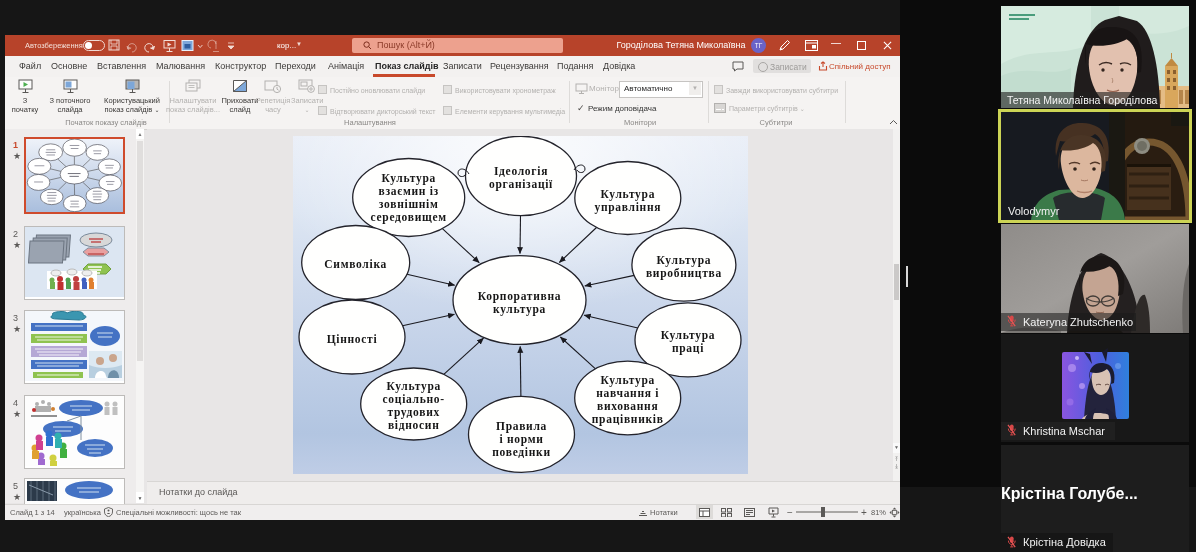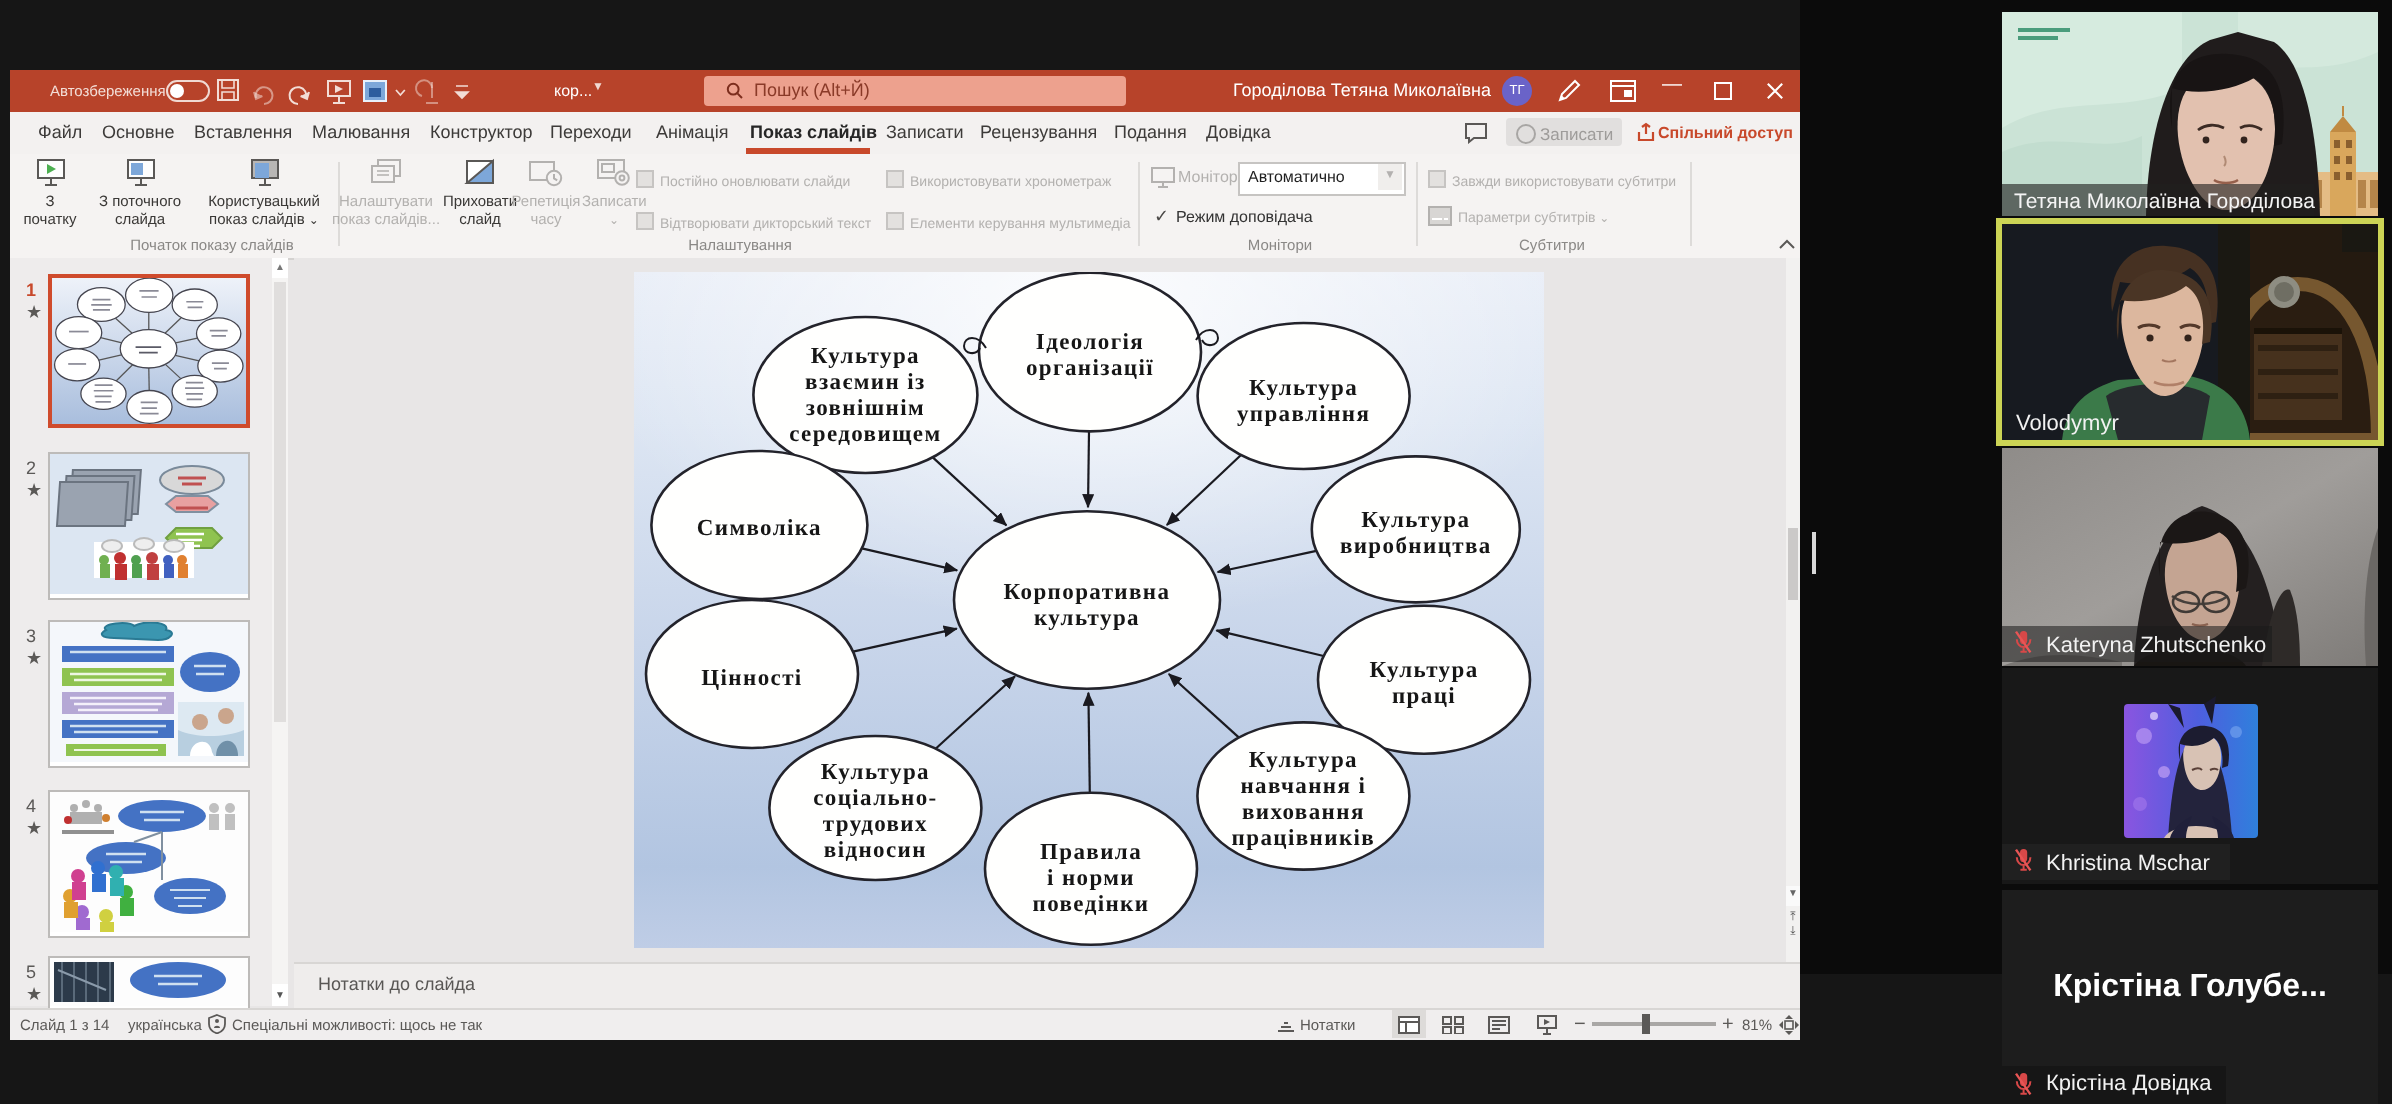--- a/index.html
+++ b/index.html
@@ -21,21 +21,21 @@
 
 #thumbpanel{position:absolute;left:0;top:94px;width:131px;height:374px;background:#eeecec;}
 #thumbscroll{position:absolute;left:131px;top:94px;width:8px;height:374px;background:#f5f4f3;}
 #editor{position:absolute;left:142px;top:94px;width:746px;height:352px;background:#e8e6e6;}
 #vscroll{position:absolute;left:888px;top:94px;width:7px;height:352px;background:#f2f1f0;}
 #notesbar{position:absolute;left:142px;top:446px;width:753px;height:22px;background:#efedec;border-top:1px solid #d8d6d4;color:#595755;font-size:10px;}
 #statusbar{position:absolute;left:0;top:469px;width:895px;height:15px;background:#f0eeee;border-top:1px solid #d8d6d4;font-size:7.5px;color:#5b5957;}
 .thumbnum{position:absolute;left:8px;font-size:9px;color:#5b5957;}
 .thumb{position:absolute;left:19px;width:101px;background:#fff;border:1px solid #bdbbb9;box-sizing:border-box;}
 
-#slide{position:absolute;left:146px;top:7px;width:455px;height:338px;background:radial-gradient(ellipse 420px 260px at 50% 6%,rgba(255,255,255,0.85) 0%,rgba(255,255,255,0) 60%),linear-gradient(to bottom,#e9eef7 0%,#dde6f3 22%,#c8d5ea 55%,#b2c5e1 88%,#bfcde6 100%);overflow:hidden;margin-left:24px;}
+#slide{position:absolute;left:146px;top:7px;width:455px;height:338px;background:radial-gradient(ellipse 420px 260px at 50% 6%,rgba(255,255,255,0.85) 0%,rgba(255,255,255,0) 60%),linear-gradient(to bottom,#e9eef7 0%,#dde6f3 22%,#c8d5ea 55%,#b2c5e1 88%,#bfcde6 100%);overflow:hidden;}
 
 #vpanel{position:absolute;left:900px;top:0;width:296px;height:487px;background:#0b0b0b;}
 .vtile{position:absolute;left:101px;width:188px;background:#191919;overflow:hidden;}
 </style>
 </head>
 <body>
 <div id="app">
   <div id="win">
     <div id="titlebar">
       <span class="abs" style="left:20px;top:6px;font-size:7.5px;color:#f3ded7;">Автозбереження</span>
@@ -101,21 +101,21 @@
       <span class="tab" style="left:598px;">Довідка</span>
       <svg class="abs" style="left:727px;top:5px;" width="12" height="11" viewBox="0 0 12 11">
           <path d="M1 1h10v7H5L2.5 10V8H1z" fill="none" stroke="#5a5856" stroke-width="1"></path>
         </svg>
       <span class="abs" style="left:748px;top:3px;width:58px;height:14px;background:#e1dfde;border-radius:2px;"></span>
       <span class="abs" style="left:753px;top:6px;width:8px;height:8px;border:1px solid #a8a6a4;border-radius:50%;"></span>
       <span class="abs" style="left:765px;top:6px;font-size:8.5px;color:#9e9c9a;">Записати</span>
       <svg class="abs" style="left:813px;top:5px;" width="10" height="10" viewBox="0 0 10 10">
           <path d="M5 1v5M3 2.5L5 1l2 1.5M1.5 5v4h7V5" fill="none" stroke="#c8492b" stroke-width="1.1"></path>
         </svg>
-      <span class="abs" style="left:824px;top:6px;font-size:8px;font-weight:bold;color:#c8492b;white-space:nowrap;">Спільний доступ</span>
+      <span class="abs" style="left:824px;top:6px;font-size:8px;font-weight:normal;color:#c8492b;white-space:nowrap;">Спільний доступ</span>
     </div>
     <div id="ribbon">
       <div class="bigbtn" style="left:2px;width:36px;">
         <svg width="17" height="15" viewBox="0 0 17 15">
             <rect x="2" y="1" width="13" height="9" fill="#fdfdfd" stroke="#5a5856" stroke-width="1"></rect>
             <path d="M6.5 3l4.5 2.5-4.5 2.5z" fill="#4caf50"></path>
             <path d="M8.5 10v3M5.5 13.5h6" stroke="#5a5856" stroke-width="1" fill="none"></path>
           </svg>
         <div>З<br>початку</div>
       </div>
@@ -627,21 +627,21 @@
         <text x="22" y="101" font-size="11" fill="#f2f2f2" font-family="'Liberation Sans',sans-serif">Khristina Mschar</text>
         <g transform="translate(6,90)">
             <rect x="3" y="0.5" width="3.6" height="6.5" rx="1.8" fill="#d84848"></rect>
             <path d="M1.4 4.6c0 2.3 1.6 3.9 3.4 3.9s3.4-1.6 3.4-3.9M4.8 8.7v2M3.2 10.9h3.2" stroke="#d84848" fill="none" stroke-width="1"></path>
             <path d="M1 0.8l7.2 10.4" stroke="#e85555" stroke-width="1.2"></path>
           </g>
       </svg>
     </div>
 
     <div class="vtile" style="top:445px;height:107px;background:#1d1d1d;">
-      <span class="abs" style="left:0;top:40px;width:188px;text-align:center;font-size:16px;font-weight:bold;color:#fff;font-family:'Liberation Sans',sans-serif;">Крістіна Голубе...</span>
+      <span class="abs" style="left:0;top:40px;width:188px;text-align:left;font-size:16px;font-weight:bold;color:#fff;font-family:'Liberation Sans',sans-serif;">Крістіна Голубе...</span>
       <span class="abs" style="left:0;top:88px;width:112px;height:19px;background:#161616;"></span>
       <svg class="abs" style="left:6px;top:91px;" width="10" height="12" viewBox="0 0 10 12">
           <rect x="3" y="0.5" width="3.6" height="6.5" rx="1.8" fill="#d84848"></rect>
           <path d="M1.4 4.6c0 2.3 1.6 3.9 3.4 3.9s3.4-1.6 3.4-3.9M4.8 8.7v2M3.2 10.9h3.2" stroke="#d84848" fill="none" stroke-width="1"></path>
           <path d="M1 0.8l7.2 10.4" stroke="#e85555" stroke-width="1.2"></path>
         </svg>
       <span class="abs" style="left:22px;top:91px;font-size:11px;color:#f2f2f2;">Крістіна Довідка</span>
     </div>
   </div>
 </div>

